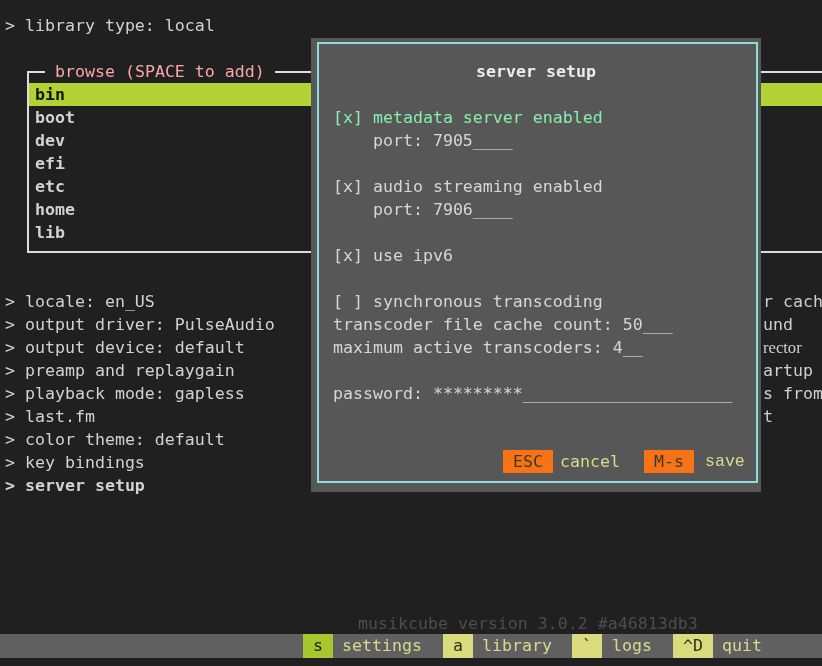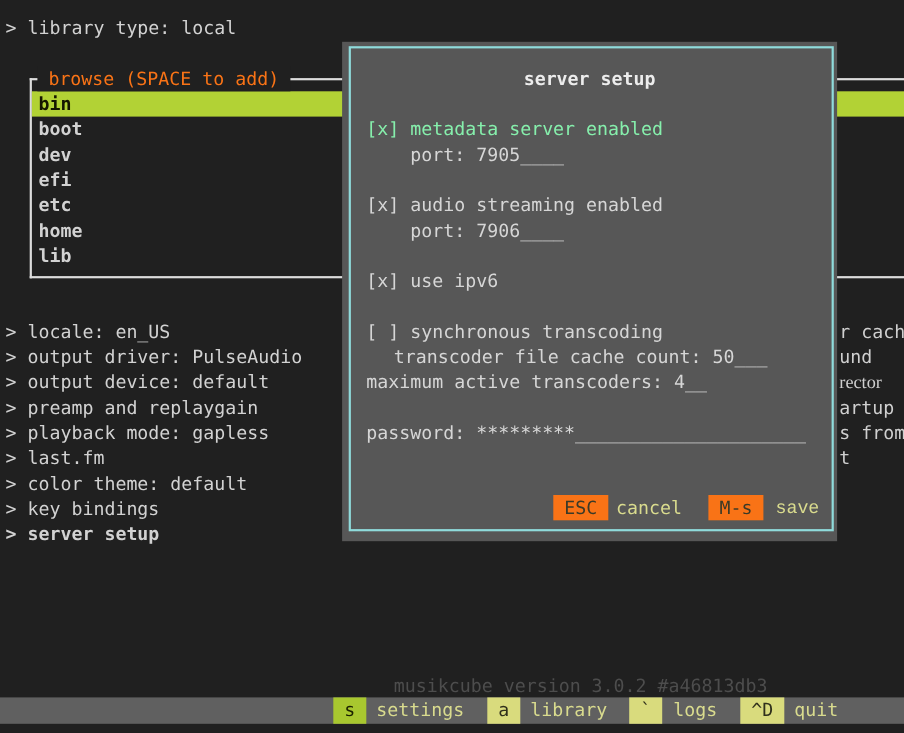--- a/index.html
+++ b/index.html
@@ -17,23 +17,23 @@
   .trow { position:absolute; white-space:pre; height:23px; }
 
   
   .browse-box {
     position:absolute; left:27px; top:71px; width:795px; height:182px;
     border-top:2px solid #dcdcdc;
     border-left:2px solid #dcdcdc;
     border-bottom:2px solid #dcdcdc;
   }
   .browse-title {
-    position:absolute; left:34px; top:60px;
+    position:absolute; left:45px; top:60px;
     background:#202020; white-space:pre; height:23px; z-index:2;
-    color:#f97316;
+    color:#fca5a5;
   }
   .browse-item { position:absolute; left:35px; white-space:pre; height:23px;font-weight:bold; }
   .hl-bar {
     position:absolute; left:29px; width:793px; height:23px; top:83px;
     background:#b2d235; z-index:1;
   }
   .hl-bar .browse-item { left:6px; color:#161600; top:0; }
 
   
   .menu-item { left:5px; color:#d2d2d2; }
@@ -111,21 +111,21 @@
 <div class="dialog">
   <div class="dialog-border"></div>
   <div class="dialog-title">server setup</div>
 
   <div class="dlg-line focused" style="top:68px;">[x] metadata server enabled</div>
   <div class="dlg-line" style="top:91px;">    port: 7905____</div>
   <div class="dlg-line" style="top:137px;">[x] audio streaming enabled</div>
   <div class="dlg-line" style="top:160px;">    port: 7906____</div>
   <div class="dlg-line" style="top:206px;">[x] use ipv6</div>
   <div class="dlg-line" style="top:252px;">[ ] synchronous transcoding</div>
-  <div class="dlg-line" style="top:275px;margin-left:25px;">transcoder file cache count: 50___</div>
+  <div class="dlg-line" style="top:275px;">transcoder file cache count: 50___</div>
   <div class="dlg-line" style="top:298px;">maximum active transcoders: 4__</div>
   <div class="dlg-line" style="top:344px;">password: *********_____________________</div>
 
   <span class="dlg-btnkey" style="left:192px;">ESC</span>
   <span class="dlg-btnlabel" style="left:249px;">cancel</span>
   <span class="dlg-btnkey" style="left:333px;">M-s</span>
   <span class="dlg-btnlabel" style="left:394px;font-family:Liberation Mono, monospace;">save</span>
 </div>
 
 <div class="version">musikcube version 3.0.2 #a46813db3</div>

